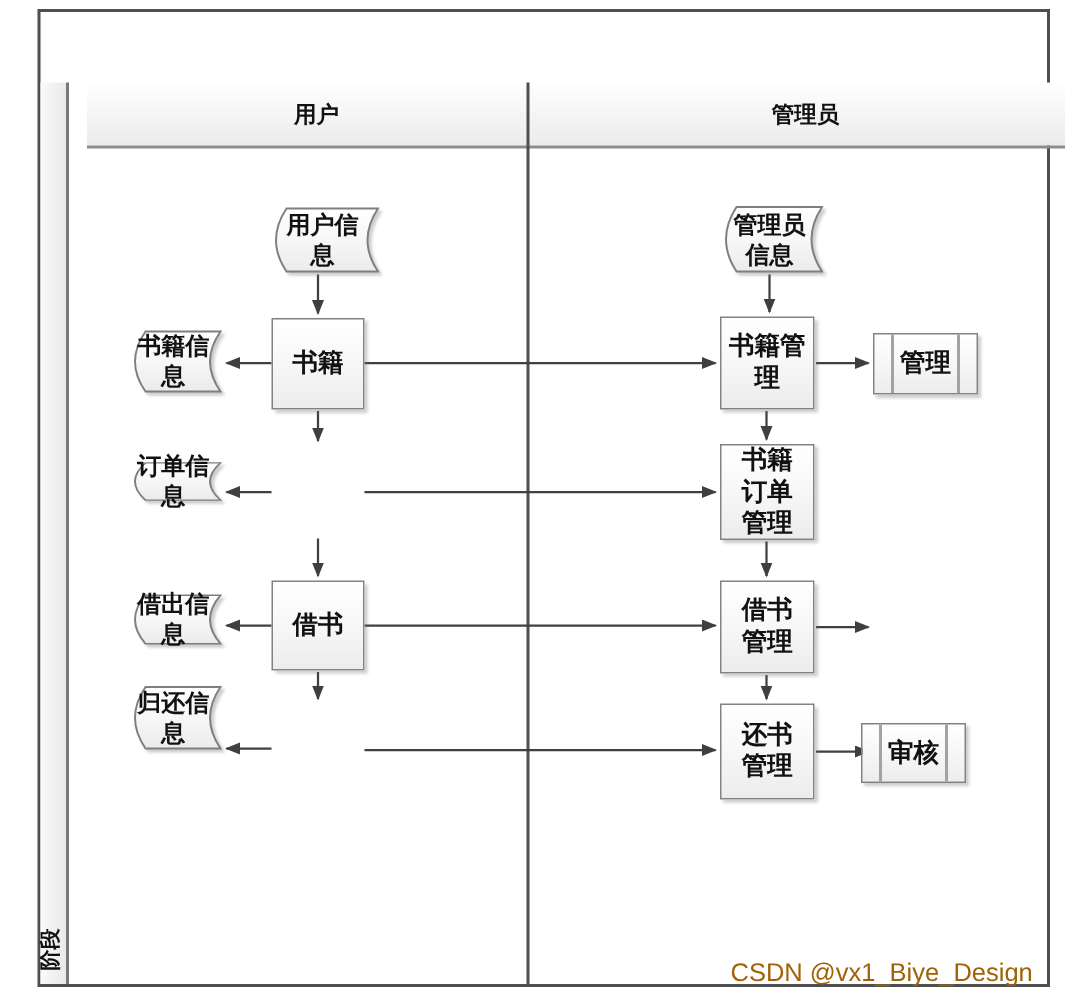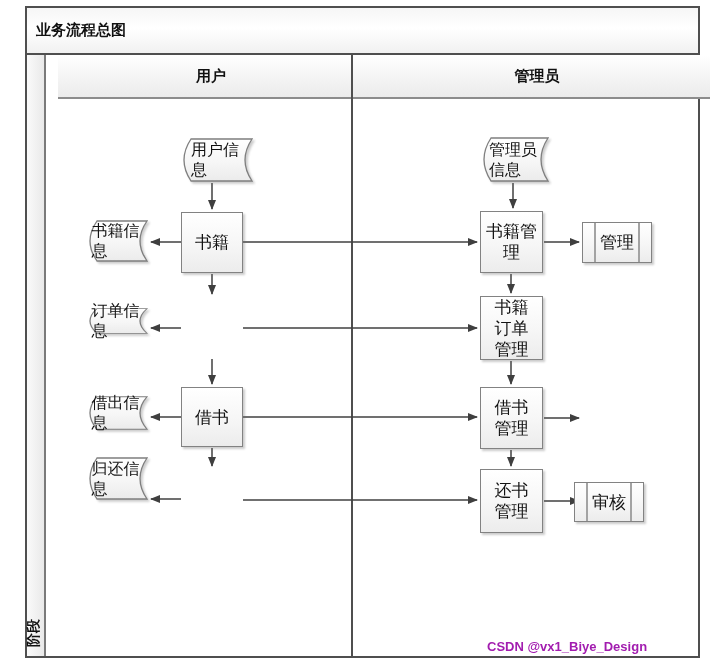--- a/index.html
+++ b/index.html
@@ -20,35 +20,35 @@
   .hdr{position:absolute;top:47px;height:44px;box-sizing:border-box;
     border-bottom:2px solid #8c8c8c;background:linear-gradient(#ffffff,#ebebeb);
     display:flex;align-items:center;justify-content:center;
     font-size:15px;font-weight:bold;margin-left:12px;}
   .hdr-user{left:19px;width:306px;}
   .hdr-admin{left:325px;width:346px;}
   .vdiv{position:absolute;left:324px;top:47px;width:2px;height:601px;background:#4f4f4f;}
   .wires{position:absolute;left:0;top:0;width:671px;height:648px;z-index:1;}
   .node{position:absolute;z-index:2;display:flex;flex-direction:column;
     align-items:center;justify-content:center;box-sizing:border-box;
-    font-weight:normal;font-size:17px;line-height:21px;}
+    font-weight:bold;font-size:17px;line-height:21px;text-align:center;}
   .process{border:1px solid #828282;background:linear-gradient(#ffffff,#f6f6f6 55%,#ececec);
     box-shadow:2px 2px 2px rgba(110,110,110,.35);}
   .predef{border:1px solid #828282;background:linear-gradient(#ffffff,#f6f6f6 55%,#ececec);
     box-shadow:2px 2px 2px rgba(110,110,110,.35);}
   .predef .bar{position:absolute;top:0;bottom:0;width:2px;background:#a3a3a3;}
   .predef .bar.l{left:11px;} .predef .bar.r{right:11px;}
   .stored{font-size:16px;line-height:20px;}
   .stored svg.shape{position:absolute;left:0;top:0;width:100%;height:100%;
     filter:drop-shadow(2px 2px 1px rgba(110,110,110,.35));}
   .stored .txt{position:relative;z-index:1;}
   .nl{white-space:nowrap;}
   .watermark{position:absolute;left:487px;top:639px;z-index:4;
     font-family:"Liberation Sans","DejaVu Sans",sans-serif;
-    font-size:13px;color:#a21caf;white-space:nowrap;font-weight:bold;}
+    font-size:17px;color:#a16207;white-space:nowrap;}
 </style>
 </head>
 <body>
 
 <svg width="0" height="0" style="position:absolute" aria-hidden="true">
   <defs>
     <linearGradient id="shapeGrad" x1="0" y1="0" x2="0" y2="1">
       <stop offset="0" stop-color="#ffffff"></stop>
       <stop offset="0.55" stop-color="#f6f6f6"></stop>
       <stop offset="1" stop-color="#ebebeb"></stop>
@@ -82,23 +82,20 @@
           <line x1="486" y1="175" x2="486" y2="200"></line>
           <line x1="517" y1="234" x2="552" y2="234"></line>
           <line x1="484" y1="266" x2="484" y2="285"></line>
           <line x1="484" y1="353" x2="484" y2="376"></line>
           <line x1="517" y1="410" x2="552" y2="410"></line>
           <line x1="484" y1="442" x2="484" y2="458"></line>
           <line x1="517" y1="493" x2="552" y2="493"></line>
         </g>
       </svg>
 
-      <div class="title-row">
-        <div class="t">业务流程总图</div>
-      </div>
       <div class="stage-strip">
         <div class="stage-label">阶段</div>
       </div>
       <div class="hdr hdr-user">
         <span>用户</span>
       </div>
       <div class="hdr hdr-admin">
         <span>管理员</span>
       </div>
       <div class="vdiv"></div>

